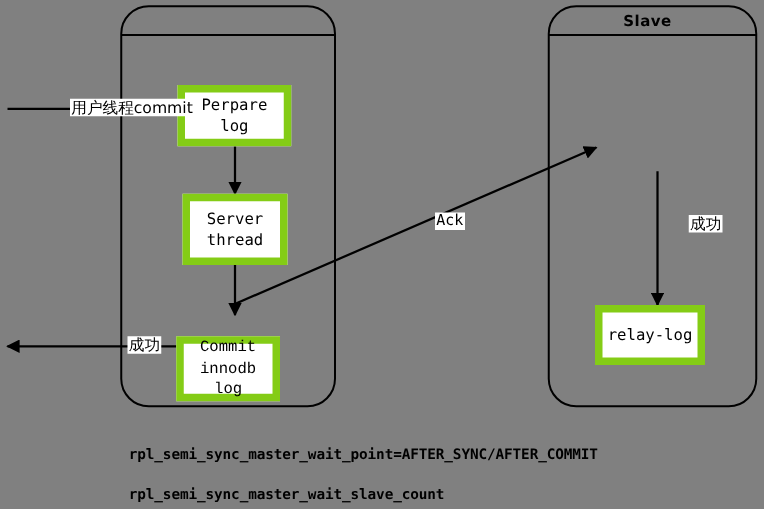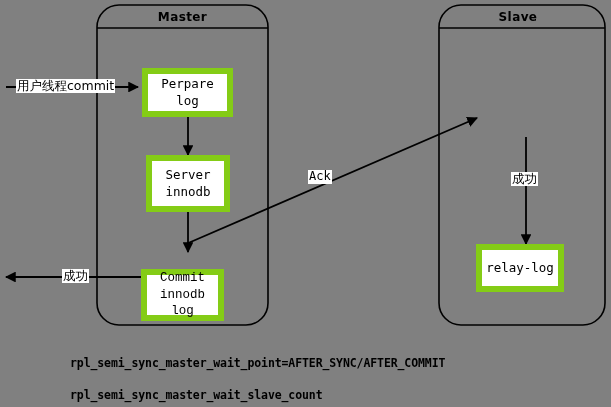--- a/index.html
+++ b/index.html
@@ -48,33 +48,35 @@
   }
   .edge-label {
     position: absolute;
     background: #ffffff;
     color: #000000;
     font-family: "DejaVu Sans Mono", monospace;
     font-size: 12px;
     line-height: 1.15;
     padding: 0 1px;
     white-space: nowrap;
+    margin-left: 40px;
   }
   .edge-label.cjk {
     font-family: "DejaVu Sans", sans-serif;
     font-size: 12.5px;
   }
   .footnote {
     position: absolute;
     font-family: "DejaVu Sans Mono", monospace;
     font-weight: bold;
     font-size: 11.5px;
     color: #000000;
     white-space: nowrap;
     letter-spacing: -0.1px;
+    margin-left: 33px;
   }
 </style>
 </head>
 <body>
 
 <div id="canvas">
 
   <svg class="layer" viewBox="0 0 611 407" xmlns="http://www.w3.org/2000/svg">
     <defs>
       <marker id="arrow" viewBox="0 0 10 10" refX="9" refY="5" markerWidth="6" markerHeight="6" orient="auto-start-reverse">
@@ -98,27 +100,26 @@
 
     <line x1="188" y1="212" x2="188" y2="252" stroke="#000000" stroke-width="1.8" marker-end="url(#arrow)"></line>
 
     <line x1="186" y1="244" x2="477" y2="118" stroke="#000000" stroke-width="1.8" marker-end="url(#arrow)"></line>
 
     <line x1="142" y1="277" x2="6" y2="277" stroke="#000000" stroke-width="1.8" marker-end="url(#arrow)"></line>
 
     <line x1="526" y1="137" x2="526" y2="244" stroke="#000000" stroke-width="1.8" marker-end="url(#arrow)"></line>
   </svg>
 
-  <div class="container-title" style="left:97px; top:10px; width:171px;">Master</div>
   <div class="container-title" style="left:435px; top:10px; width:166px;">Slave</div>
 
   <div class="node-box" style="left:142px; top:68px; width:91px; height:49px;">Perpare log</div>
 
   <div class="node-box" style="left:146px; top:155px; width:84px; height:57px;">Server
-innodb</div>
+thread</div>
 
   <div class="node-box" style="left:141px; top:269px; width:83px; height:52px;font-family:Liberation Mono, monospace;">Commit
 innodb log</div>
 
 
   <div class="node-box" style="left:476px; top:244px; width:88px; height:48px;">relay-log</div>
 
   <div class="edge-label cjk" style="left:16px; top:79px;">用户线程commit</div>
 
   <div class="edge-label cjk" style="left:62px; top:269px;">成功</div>

